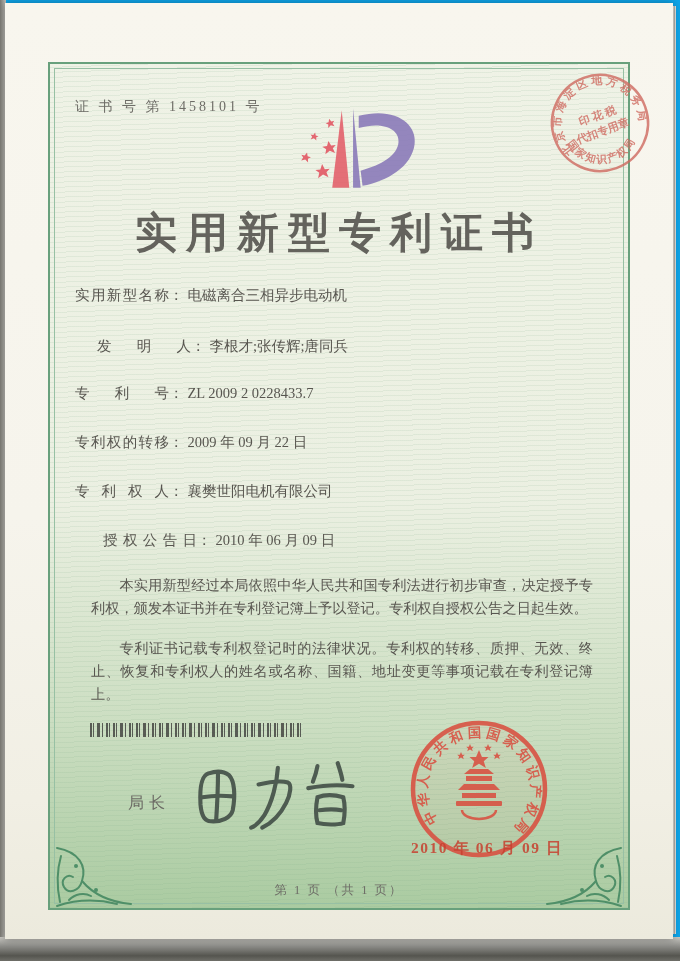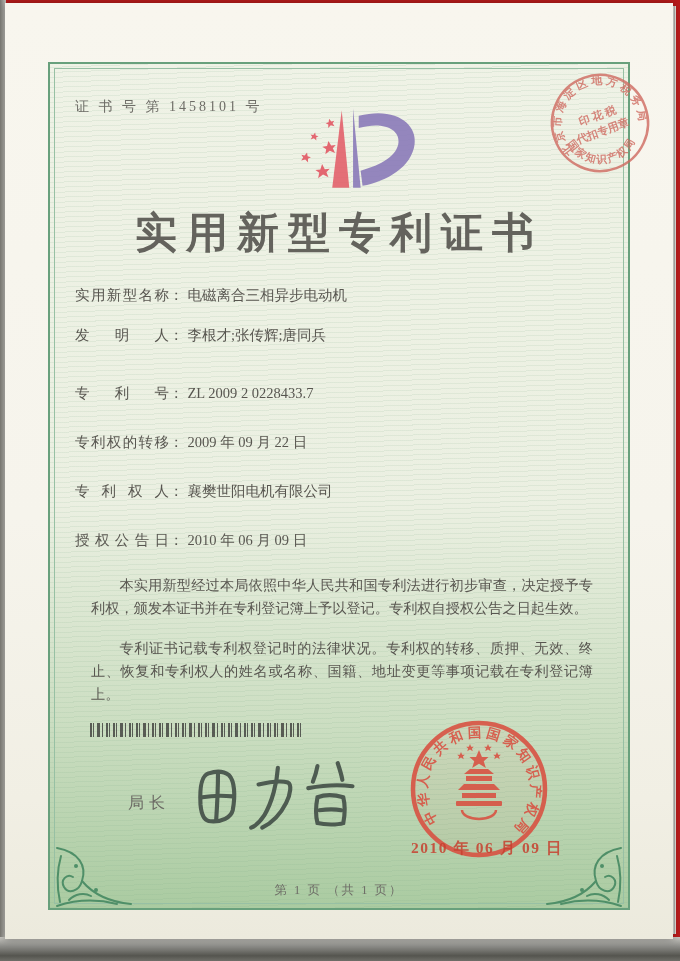--- a/index.html
+++ b/index.html
@@ -1,18 +1,18 @@
 <!DOCTYPE html>
 <html><head>
 <meta charset="utf-8">
 <style>
   html,body{margin:0;padding:0;background:#8f8f8b;}
   *{box-sizing:border-box;}
   .shot{position:relative;width:680px;height:961px;overflow:hidden;
-        font-family:"Liberation Serif","DejaVu Serif",serif;background:#b91c1c;}
+        font-family:"Liberation Serif","DejaVu Serif",serif;background:#0ea5e9;}
   .photo-left{position:absolute;left:0;top:0;width:6px;height:100%;
         background:linear-gradient(90deg,#7a7973,#c6c5bf);}
   .photo-bottom{position:absolute;left:0;right:0;bottom:0;height:24px;
         background:linear-gradient(180deg,#c9c8c2,#8a8a86 40%,#55554f 78%,#6e6e68);}
   .page-stack{position:absolute;left:660px;top:6px;width:16px;height:928px;
         background:repeating-linear-gradient(90deg,#dddcd6 0 2px,#b5b4ae 2px 3px,#e6e5df 3px 6px);}
   .paper{position:absolute;left:5px;top:3px;width:668px;height:936px;
         background:linear-gradient(180deg,#f8f6ee 0%,#f6f4ec 55%,#f1efe4 85%,#eceadd 100%);
         box-shadow:0 0 8px rgba(0,0,0,.35);}
   .frame{position:absolute;left:43px;top:59px;width:582px;height:848px;
@@ -21,23 +21,23 @@
   .texture{position:absolute;left:43px;top:59px;width:582px;height:848px;
         background:
           repeating-linear-gradient(178deg,rgba(125,172,136,0.13) 0 1px,rgba(0,0,0,0) 1px 5px),
           linear-gradient(180deg,rgba(219,234,211,0.30) 0%,rgba(215,231,206,0.35) 52%,rgba(183,212,174,0.65) 78%,rgba(158,197,150,0.85) 100%);}
   .cert-no{position:absolute;left:70px;top:95px;font-size:14px;letter-spacing:3px;color:#6e6d67;}
   .logo{position:absolute;left:278px;top:97px;}
   .title{position:absolute;left:0;top:202px;width:100%;text-align:center;
         font-size:42px;font-weight:bold;letter-spacing:9px;color:#64635d;}
   .fields{position:absolute;left:70px;top:283px;width:540px;color:#585650;font-size:14.5px;}
   .f-row{position:absolute;left:0;white-space:nowrap;}
-  .f-row:nth-child(1){top:0;}   .f-row:nth-child(2){top:40px;}
+  .f-row:nth-child(1){top:0;}   .f-row:nth-child(2){top:51px;margin-left:22px;}
   .f-row:nth-child(3){top:98px;}.f-row:nth-child(4){top:147px;}
-  .f-row:nth-child(5){top:196px;}.f-row:nth-child(6){top:245px;}
+  .f-row:nth-child(5){top:196px;}.f-row:nth-child(6){top:245px;margin-left:28px;}
   .f-label{display:inline-block;width:94px;text-align:justify;text-align-last:justify;}
   .f-colon{display:inline-block;margin-right:4px;}
   .paras{position:absolute;left:70px;top:555px;width:534px;color:#585650;
         font-size:14.2px;line-height:23.3px;text-align:justify;}
   .paras p{margin:16px;text-indent:2em;}
   .barcode{position:absolute;left:85px;top:720px;width:213px;height:14px;opacity:.8;
         background:repeating-linear-gradient(90deg,
           #3c3c3a 0 2px,transparent 2px 3px,
           #3c3c3a 3px 4px,transparent 4px 7px,
           #3c3c3a 7px 10px,transparent 10px 12px,

